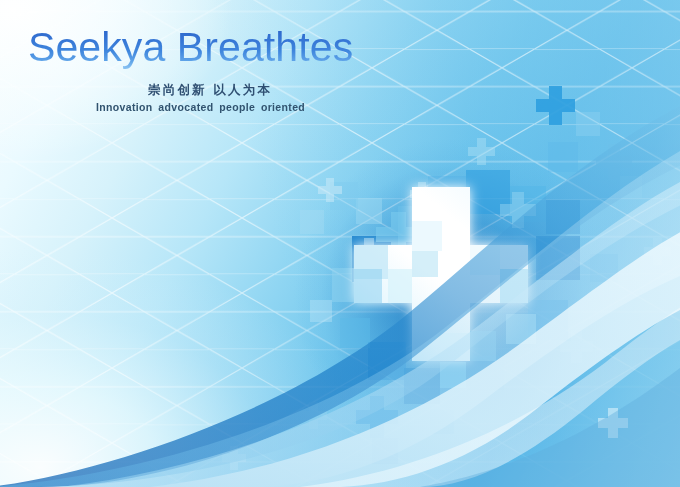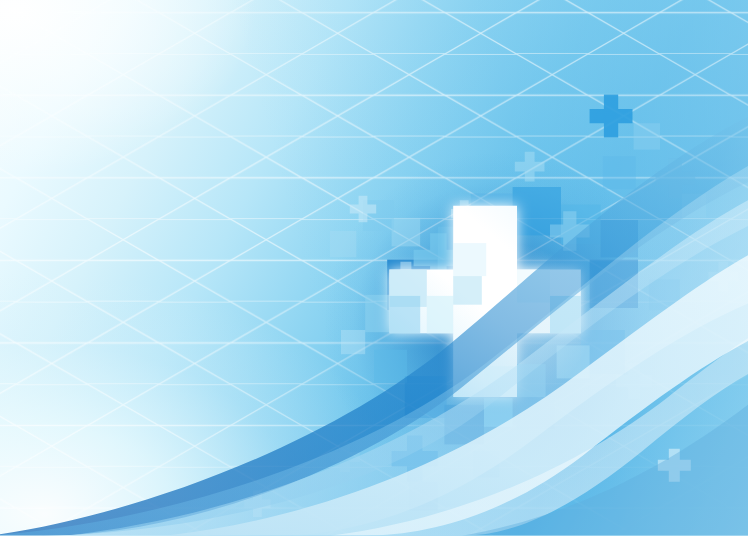--- a/index.html
+++ b/index.html
@@ -278,14 +278,19 @@
       <path d="M 150,487 C 300,470 430,412 528,338 C 606,280 660,240 700,222
                L 700,300 C 652,322 596,362 530,414 C 462,466 392,487 330,487 Z" fill="url(#rb2)" opacity="0.92"></path>
 
       <path d="M 300,487 C 420,472 528,422 606,362 C 652,326 680,306 700,296
                L 700,330 C 668,344 630,372 584,410 C 520,462 468,487 420,487 Z" fill="url(#rb5)" opacity="0.70"></path>
 
       <path d="M 420,487 C 520,470 606,424 680,368 L 700,360 L 700,487 Z" fill="#5fadde" opacity="0.42"></path>
     </svg>
   </div>
 
+  <div class="brandwrap">
+    <div class="brand-title">Seekya Breathtes</div>
+    <div class="brand-cn">崇尚创新 以人为本</div>
+    <div class="brand-en">Innovation advocated people oriented</div>
+  </div>
 
 </div>
 
 </body></html>

